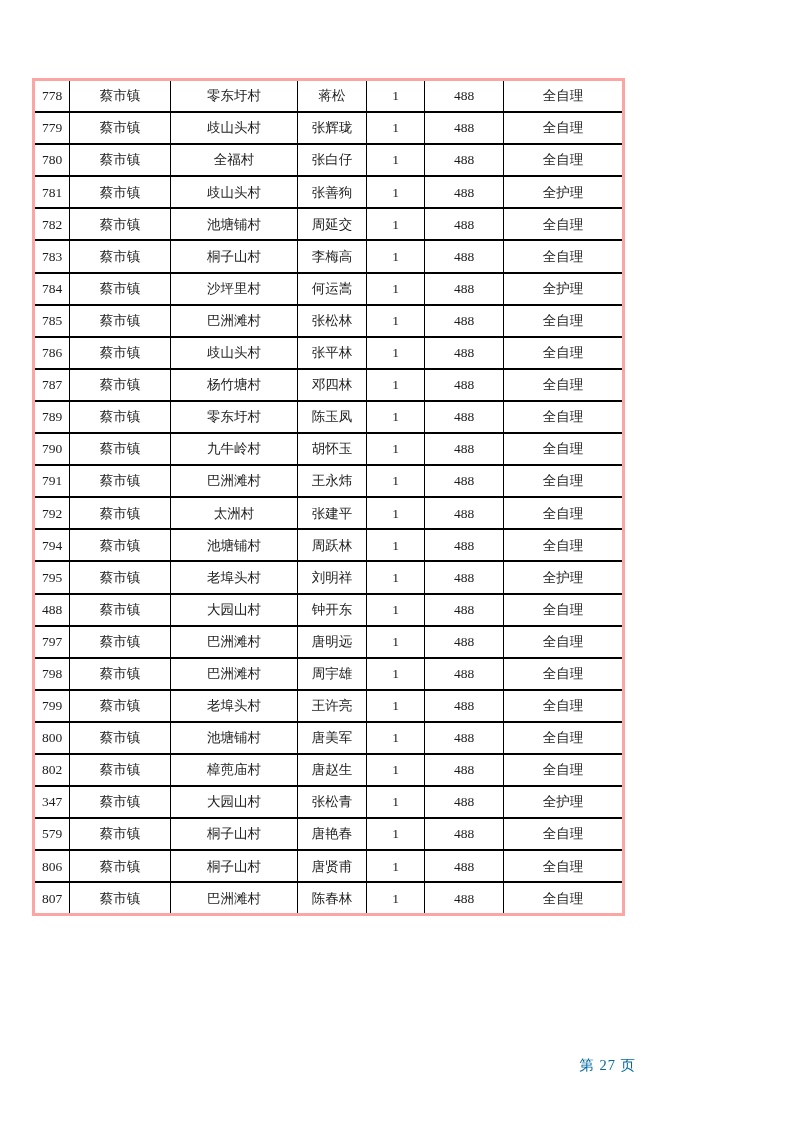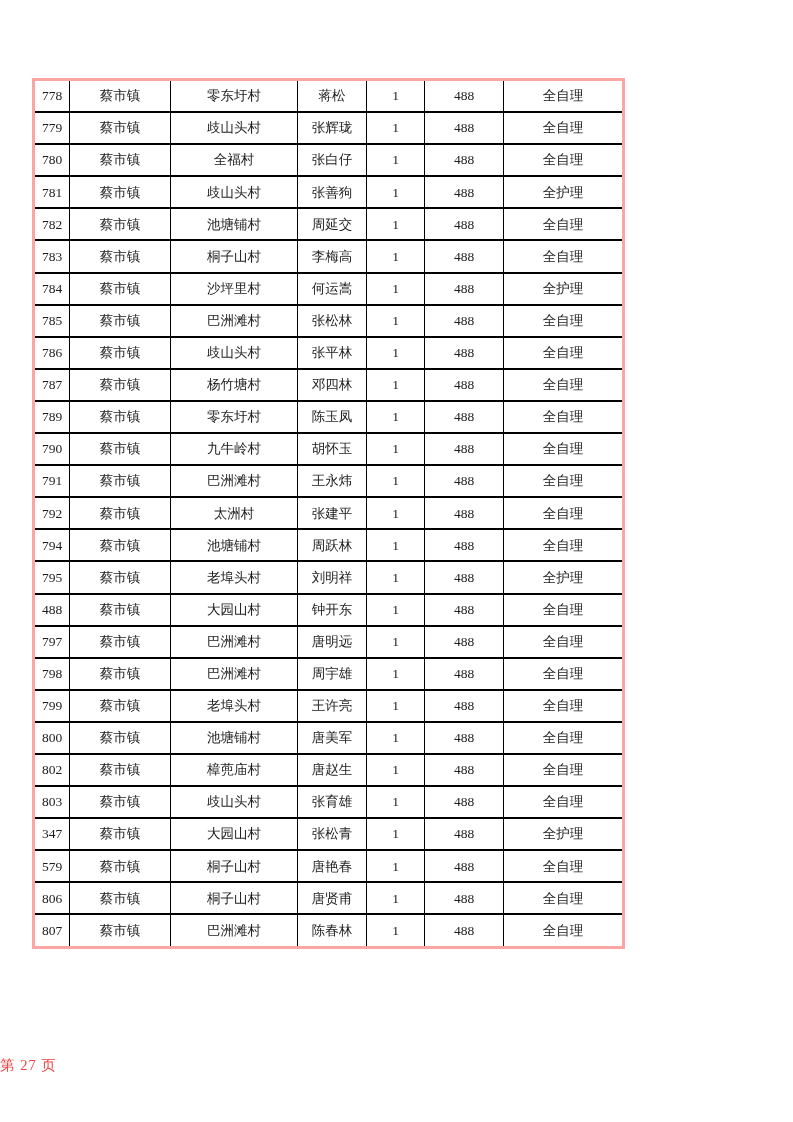--- a/index.html
+++ b/index.html
@@ -37,24 +37,24 @@
     font-size: 13.5px;
     line-height: 1;
     white-space: nowrap;
     overflow: hidden;
   }
   .footer {
     position: absolute;
     left: 0;
     top: 1056px;
     width: 636px;
-    text-align: left;
+    text-align: right;
     font-size: 14.5px;
     letter-spacing: 1px;
-    color: #ef4444;
+    color: #0369a1;
   }
 </style>
 </head>
 <body>
 
 <div class="page">
 
   <table class="roster">
     <colgroup>
       <col style="width:36px">
@@ -258,29 +258,20 @@
         <tr>
       <td>802</td>
       <td>蔡市镇</td>
       <td>樟蔸庙村</td>
       <td>唐赵生</td>
       <td>1</td>
       <td>488</td>
       <td>全自理</td>
     </tr>
         <tr>
-      <td>803</td>
-      <td>蔡市镇</td>
-      <td>歧山头村</td>
-      <td>张育雄</td>
-      <td>1</td>
-      <td>488</td>
-      <td>全自理</td>
-    </tr>
-        <tr>
       <td>347</td>
       <td>蔡市镇</td>
       <td>大园山村</td>
       <td>张松青</td>
       <td>1</td>
       <td>488</td>
       <td>全护理</td>
     </tr>
         <tr>
       <td>579</td>

